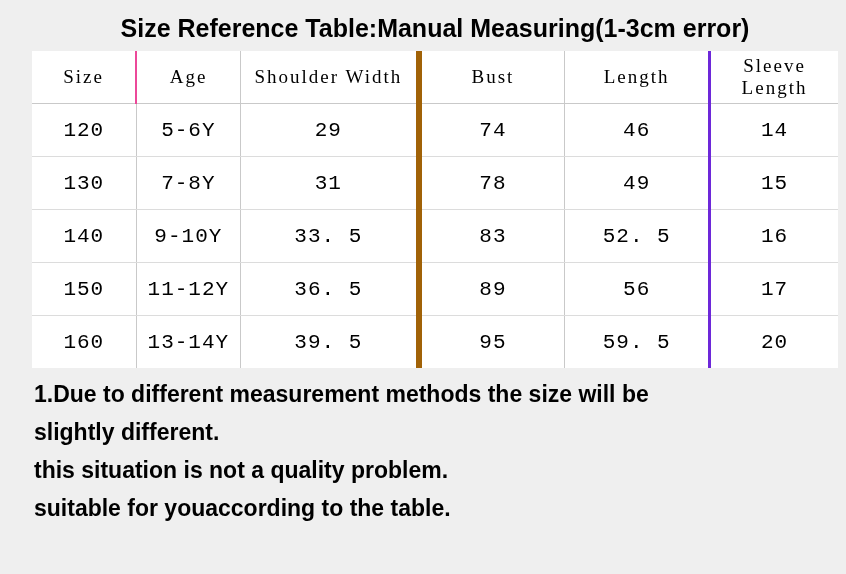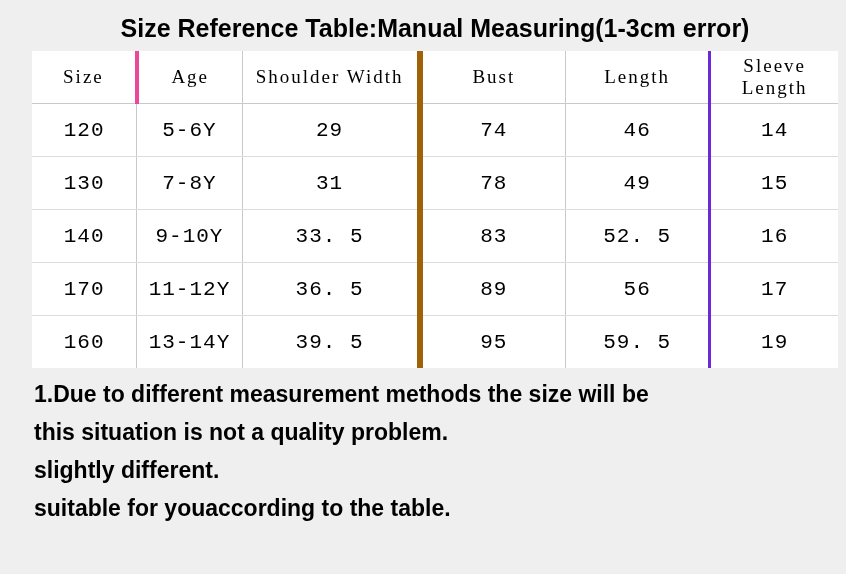--- a/index.html
+++ b/index.html
@@ -71,21 +71,21 @@
     border-bottom: none;
   }
   
   table.size-table th.c0, table.size-table td.c0 { width: 13.0%; border-radius: 18px; }
   table.size-table th.c1, table.size-table td.c1 { width: 13.0%; border-left: 1px solid #c9c9c9; }
   table.size-table th.c2, table.size-table td.c2 { width: 22.0%; border-left: 1px solid #c9c9c9; }
   table.size-table th.c3, table.size-table td.c3 { width: 18.0%; border-left: 6px solid #a16207; }
   table.size-table th.c4, table.size-table td.c4 { width: 18.0%; border-left: 1px solid #c9c9c9; margin-top: 36px; }
   table.size-table th.c5, table.size-table td.c5 { width: 16.0%; border-left: 3px solid #6d28d9; }
 
-  table.size-table thead th.c1 { border-left: 4px solid #ec4899; }
+  table.size-table thead th.c1 { border-left: 2px solid #ec4899; }
 
   .notes {
     padding: 8px 10px 0 10px;
     text-align: left;
     color: #000;
     font-family: "Liberation Sans", sans-serif;
     font-weight: bold;
     font-size: 23px;
     line-height: 1.65;
   }
@@ -131,39 +131,39 @@
         </tr>
         <tr>
           <td class="c0">140</td>
           <td class="c1">9-10Y</td>
           <td class="c2">33. 5</td>
           <td class="c3">83</td>
           <td class="c4">52. 5</td>
           <td class="c5">16</td>
         </tr>
         <tr>
-          <td class="c0">170</td>
+          <td class="c0">150</td>
           <td class="c1">11-12Y</td>
           <td class="c2">36. 5</td>
           <td class="c3">89</td>
           <td class="c4">56</td>
           <td class="c5">17</td>
         </tr>
         <tr>
           <td class="c0">160</td>
           <td class="c1">13-14Y</td>
           <td class="c2">39. 5</td>
           <td class="c3">95</td>
           <td class="c4">59. 5</td>
-          <td class="c5">19</td>
+          <td class="c5">20</td>
         </tr>
       </tbody>
     </table>
   </div>
 
   <div class="notes">
     <span class="line">1.Due to different measurement methods the size will be</span>
+    <span class="line">slightly different.</span>
     <span class="line">this situation is not a quality problem.</span>
-    <span class="line">slightly different.</span>
     <span class="line">suitable for youaccording to the table.</span>
   </div>
 
 </div>
 
 </body></html>

